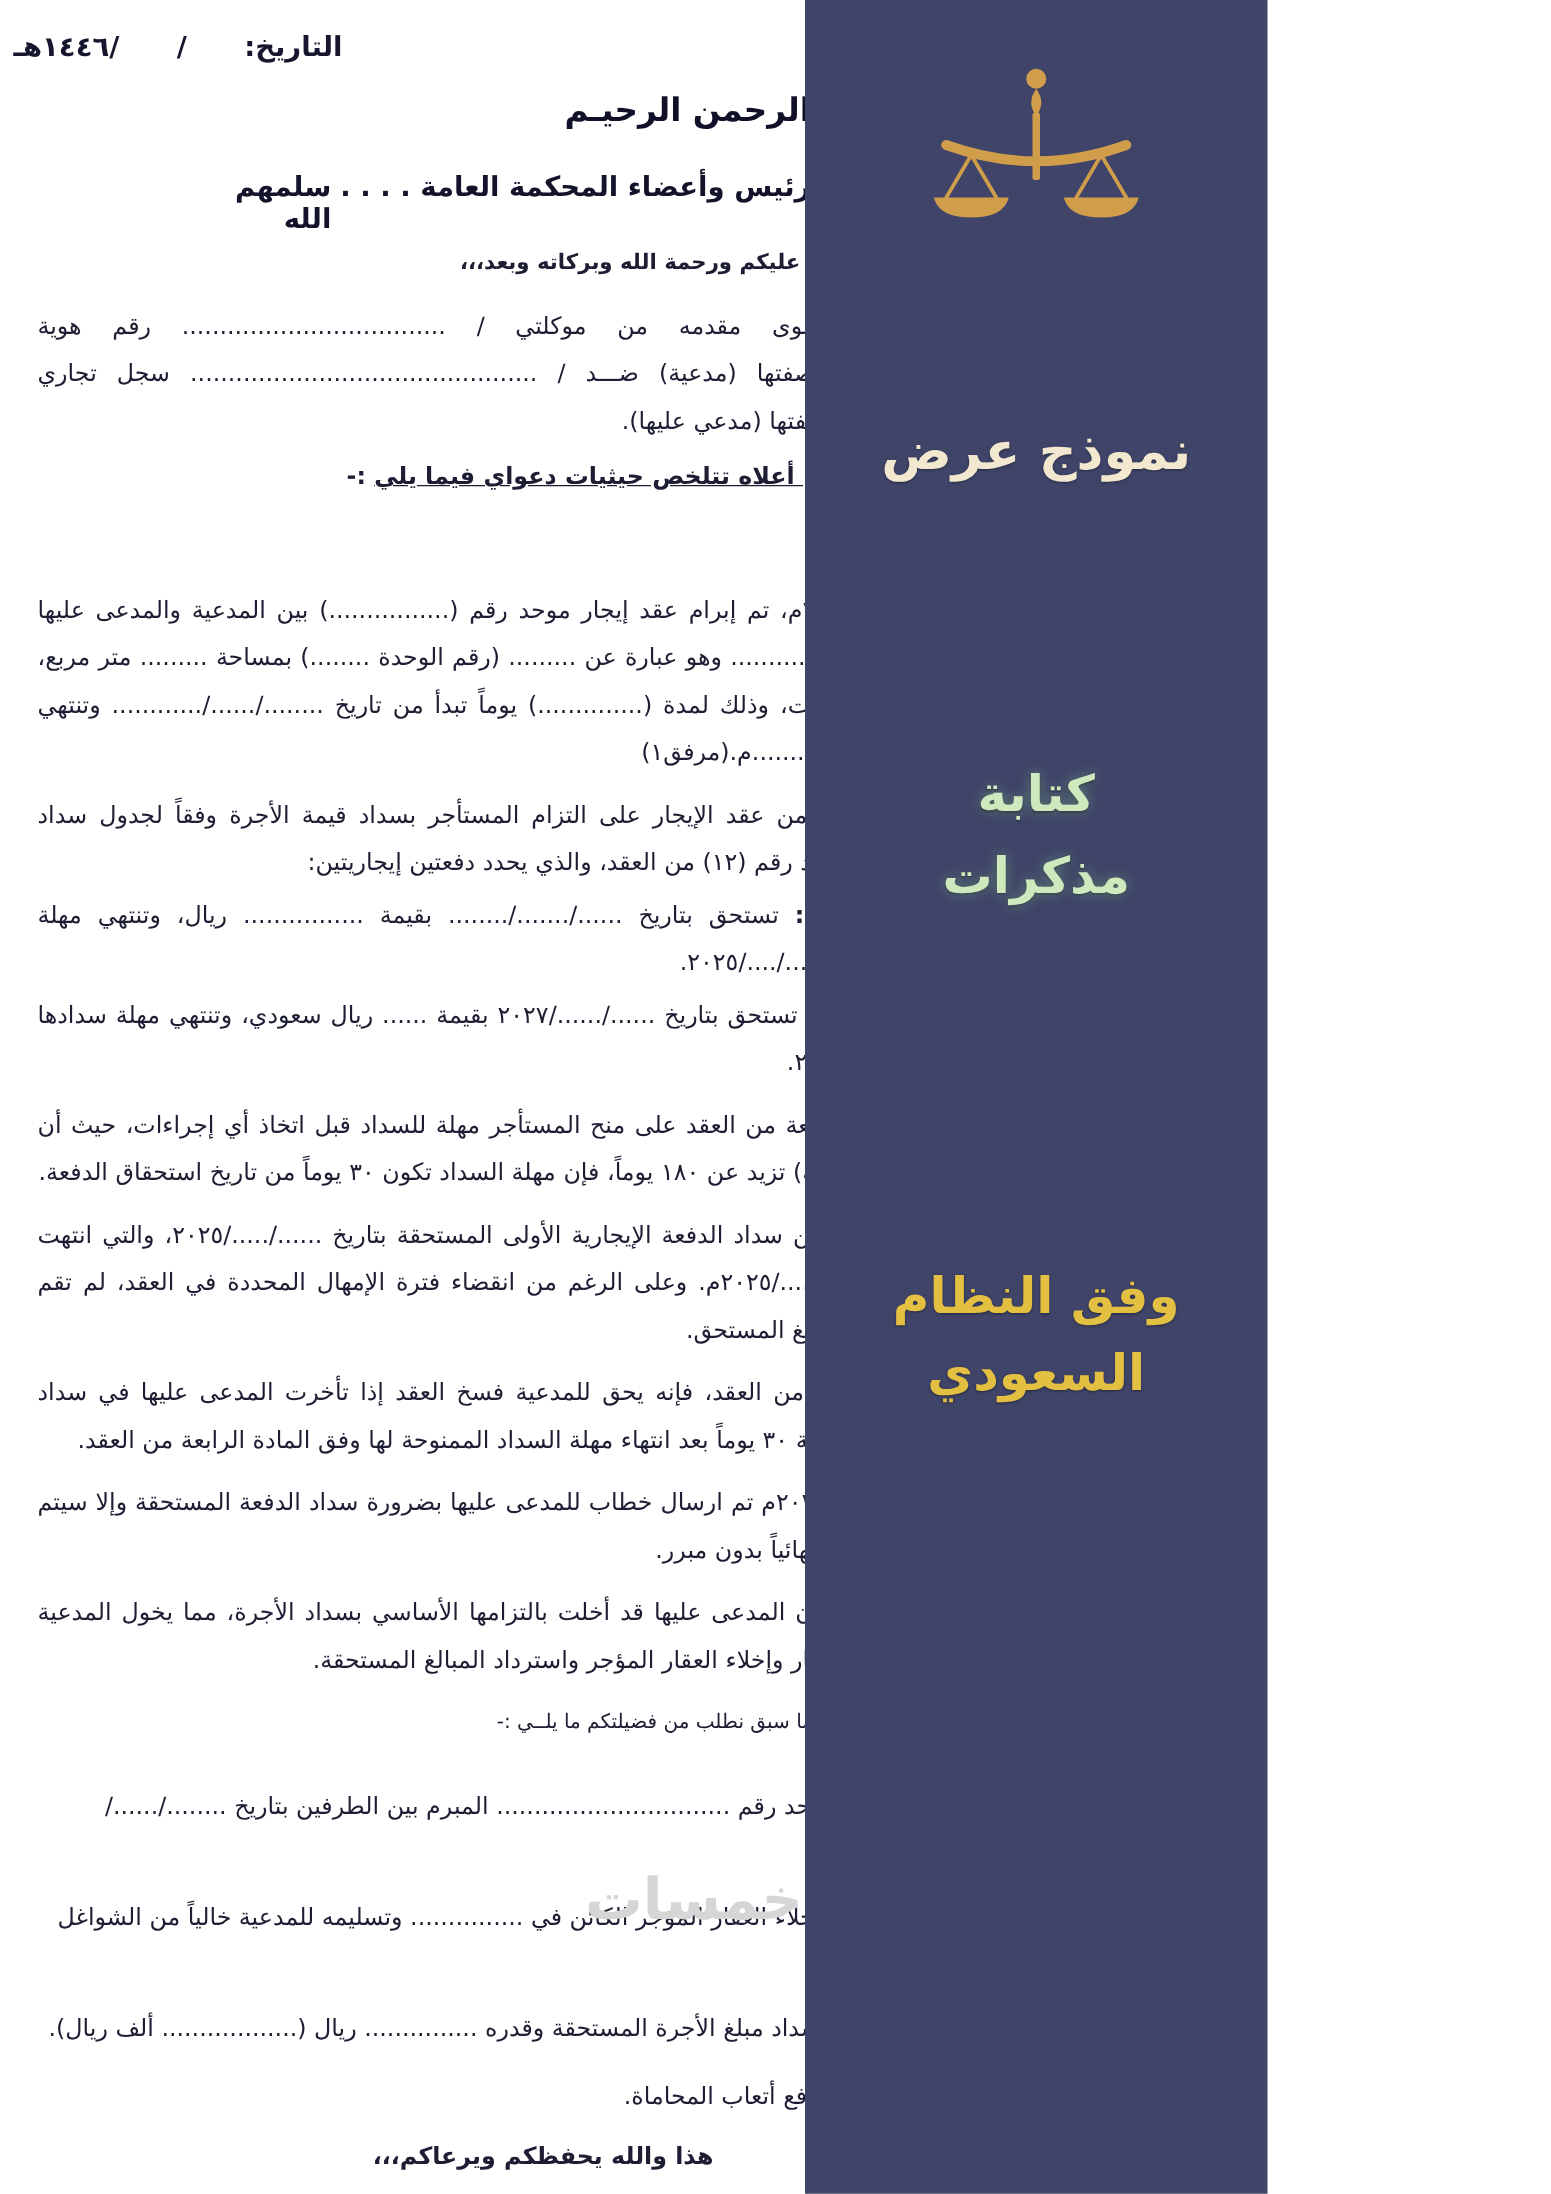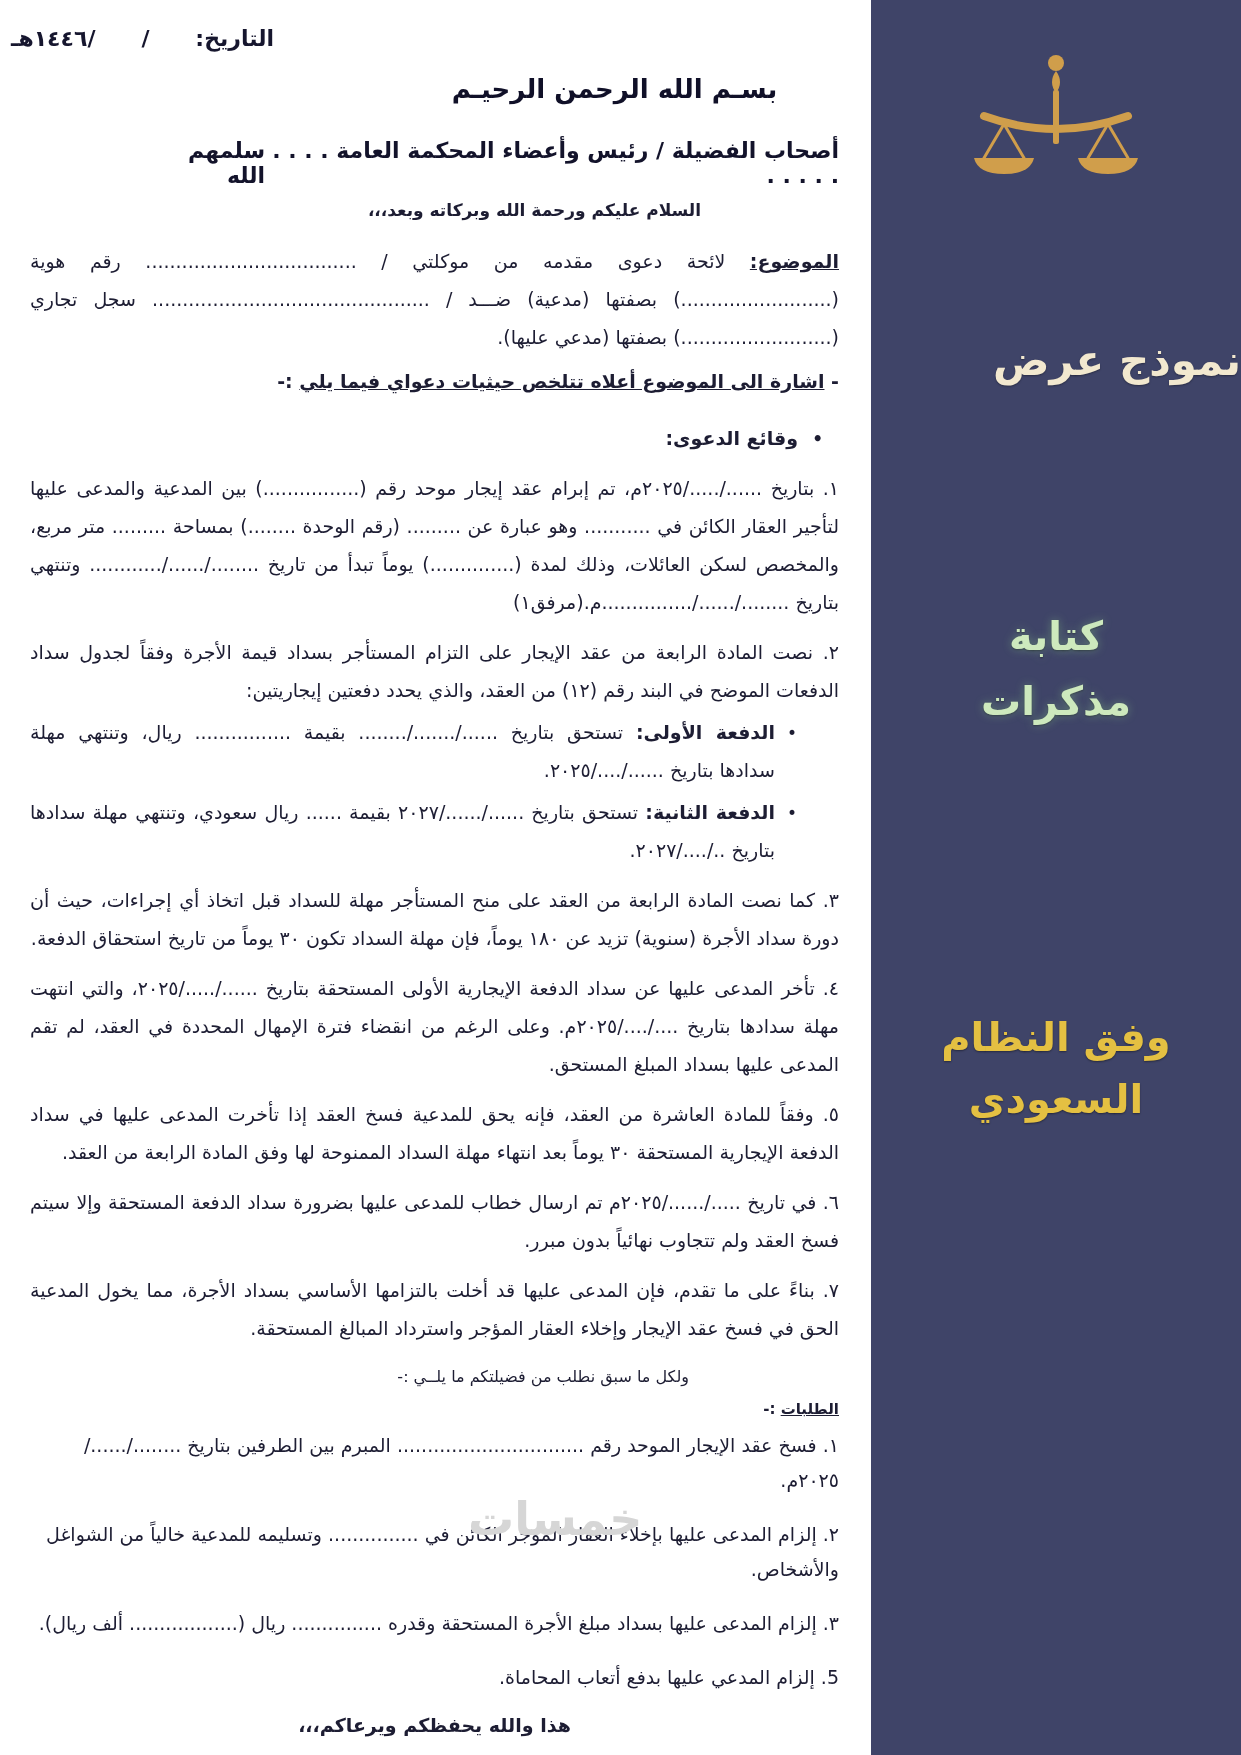--- a/index.html
+++ b/index.html
@@ -4,21 +4,21 @@
 <style>
   html, body { margin: 0; padding: 0; }
   body {
     width: 1241px; height: 1755px;
     background: #ffffff;
     font-family: "DejaVu Sans", sans-serif;
     color: #1d1d33;
     position: relative;
     overflow: hidden;
   }
-  .page { position: relative; width: 1241px; height: 1755px; border-radius: 26px; }
+  .page { position: relative; width: 1014px; height: 1755px; border-radius: 26px; }
 
   
   .doc {
     position: absolute; top: 0; left: 0;
     width: 871px; height: 1755px;
     padding: 28px 32px 0 30px;
     box-sizing: border-box;
     direction: rtl; text-align: right;
   }
   .date-line {
@@ -71,21 +71,21 @@
 
   
   .sidebar {
     position: absolute; top: 0; right: 0;
     width: 370px; height: 1755px;
     background: #3f4468;
     direction: rtl;
   }
   .scales { position: absolute; top: 50px; left: 50%; transform: translateX(-50%); }
   .sb-title {
-    position: absolute; top: 336px; width: 100%; 
+    position: absolute; top: 336px; width: 100%; text-align: center;
     font-size: 42px; font-weight: 700; color: #f2e8cf;
     text-shadow: 0 1px 2px rgba(0,0,0,0.35);
   }
   .sb-services {
     position: absolute; top: 604px; width: 100%; text-align: center;
     font-size: 40px; font-weight: 700; color: #cde9bd; line-height: 1.62;
     text-shadow: 0 0 10px rgba(150,220,140,0.4), 0 1px 2px rgba(0,0,0,0.4);
   }
   .sb-footer {
     position: absolute; top: 1006px; width: 100%; text-align: center;

